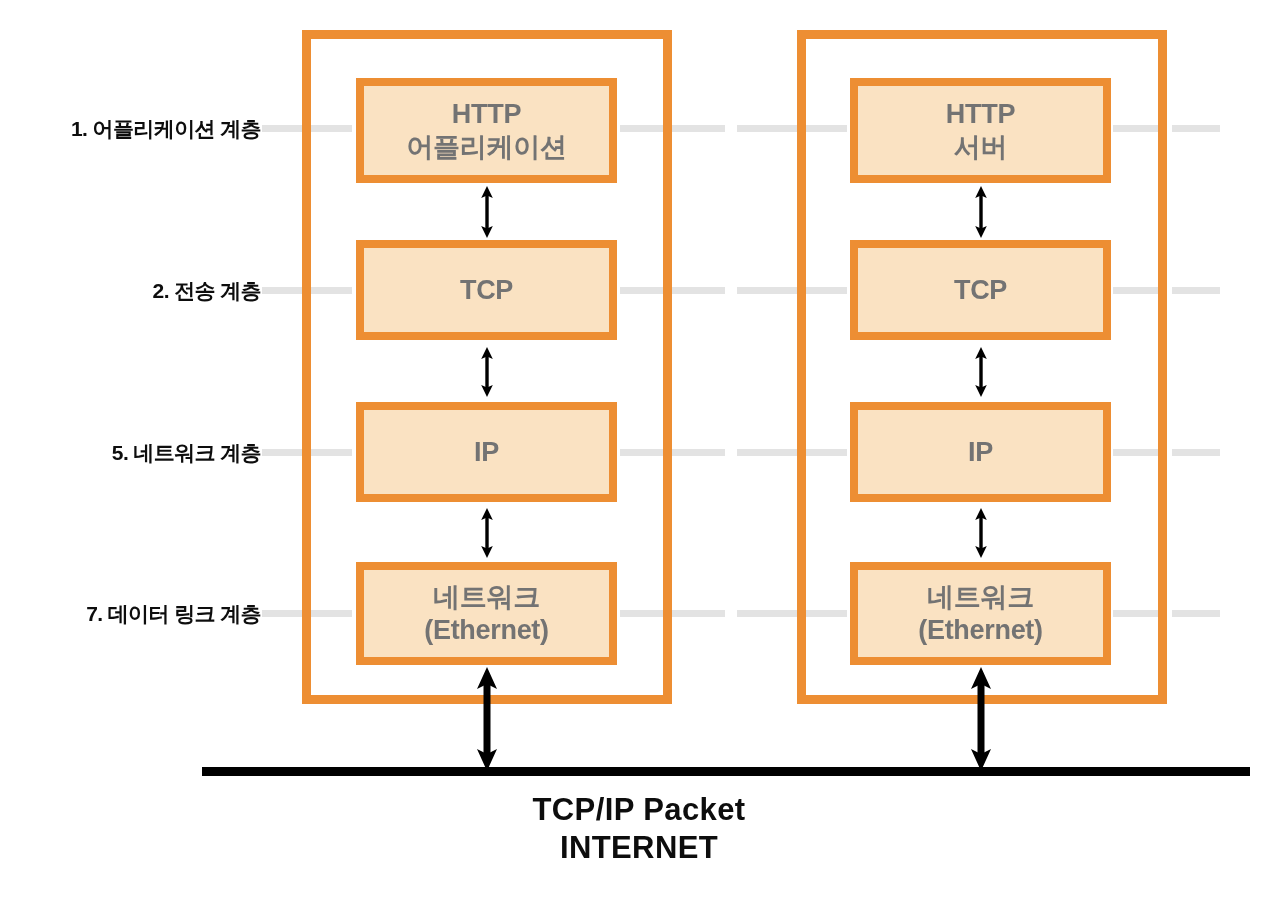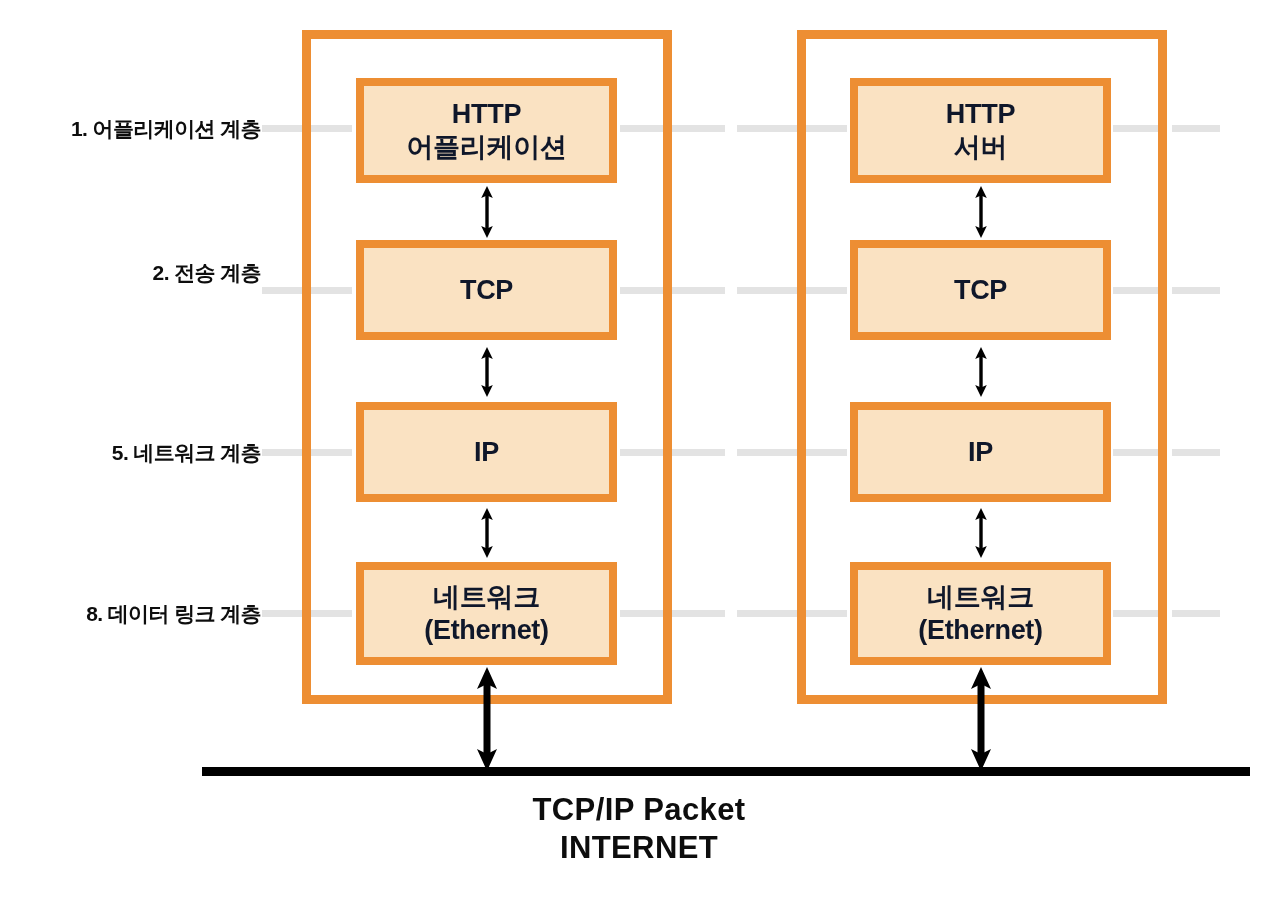--- a/index.html
+++ b/index.html
@@ -49,21 +49,21 @@
   
   .proto-box {
     position: absolute;
     box-sizing: border-box;
     border: 8px solid #ED8E33;
     background: #FAE2C2;
     display: flex;
     align-items: center;
     justify-content: center;
     text-align: center;
-    color: #0f172a;
+    color: #737373;
     font-weight: 700;
     font-size: 27px;
     line-height: 1.2;
     letter-spacing: -0.3px;
   }
   .proto-box .txt {
     display: block;
   }
 
   
@@ -119,23 +119,23 @@
   <div class="guide-seg" style="left:1113px; top:449px; width:45px;"></div>
   <div class="guide-seg" style="left:1172px; top:449px; width:48px;"></div>
 
   <div class="guide-seg" style="left:262px;  top:610px; width:90px;"></div>
   <div class="guide-seg" style="left:620px;  top:610px; width:105px;"></div>
   <div class="guide-seg" style="left:737px;  top:610px; width:110px;"></div>
   <div class="guide-seg" style="left:1113px; top:610px; width:45px;"></div>
   <div class="guide-seg" style="left:1172px; top:610px; width:48px;"></div>
 
   <div class="layer-label" style="top:128px;">1. 어플리케이션 계층</div>
-  <div class="layer-label" style="top:272px;">2. 전송 계층</div>
+  <div class="layer-label" style="top:290px;">2. 전송 계층</div>
   <div class="layer-label" style="top:452px;">5. 네트워크 계층</div>
-  <div class="layer-label" style="top:613px;">8. 데이터 링크 계층</div>
+  <div class="layer-label" style="top:613px;">7. 데이터 링크 계층</div>
 
   <div class="host-box" style="left:302px; top:30px; width:370px; height:674px;"></div>
   <div class="host-box" style="left:797px; top:30px; width:370px; height:674px;"></div>
 
   <div class="proto-box" style="left:356px; top:78px; width:261px; height:105px;">
     <span>
       <span class="txt">HTTP</span>
       <span class="txt">어플리케이션</span>
     </span>
   </div>

